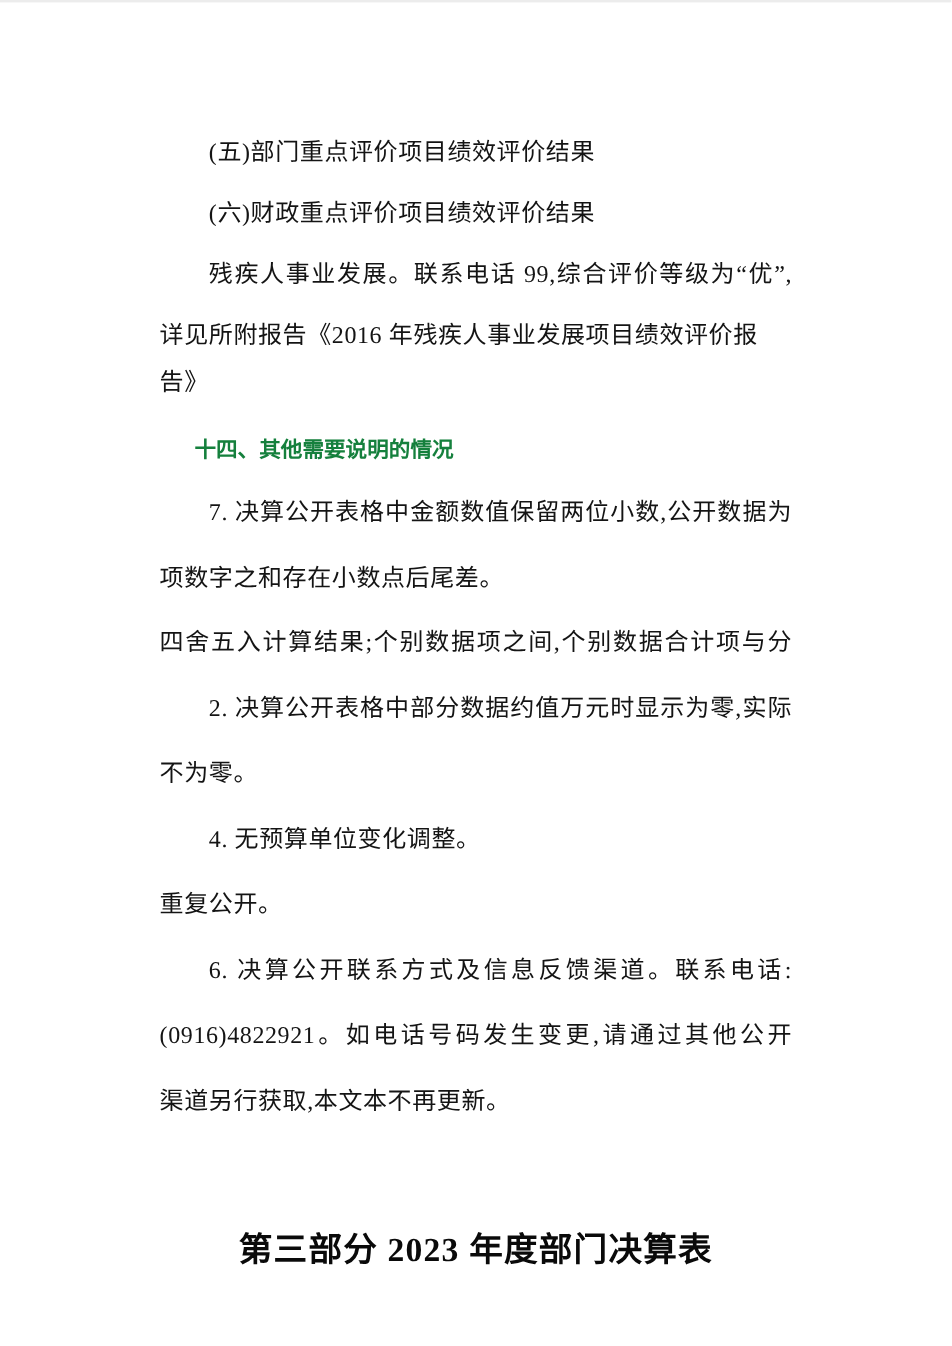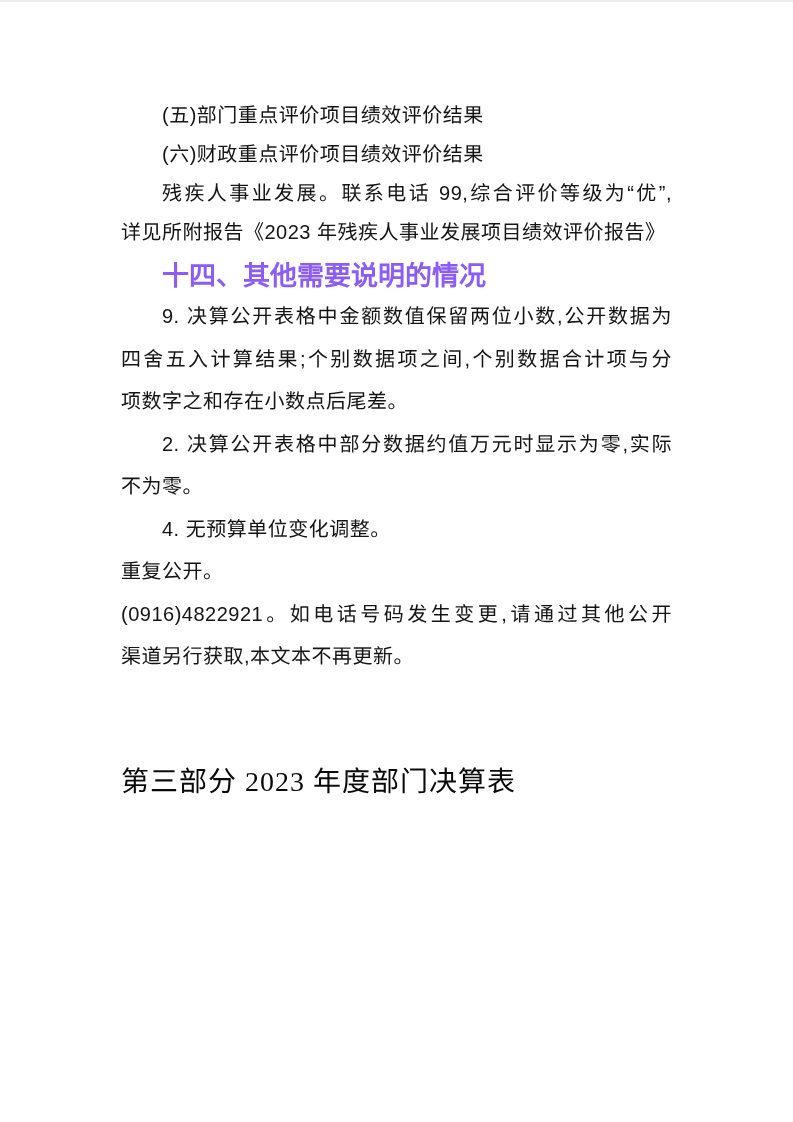--- a/index.html
+++ b/index.html
@@ -14,81 +14,83 @@
     background: #ffffff;
     box-sizing: border-box;
     border-top: 2px solid #ececec;
     overflow: hidden;
     color: #141414;
   }
   .content {
     padding: 94px 121px 0 121px;
   }
   .line {
-    margin: 0;
-    font-family: Liberation Sans, sans-serif;
+    margin: 12px;
+    font-family: Liberation Serif, serif;
     font-size: 20px;
     color: #141414;
     letter-spacing: 0.5px;
   }
   .secA { line-height: 39px; }
   .secC { line-height: 42.5px; height: 42.5px; }
   .indent { text-indent: 41px; }
   .just {
     text-align: justify;
     text-align-last: justify;
   }
   .heading {
     margin: 0;
     height: 38px;
     padding-top: 5px;
     line-height: 38px;
     text-indent: 41px;
     font-family: "Liberation Sans", "DejaVu Sans", sans-serif;
     font-weight: 700;
-    font-size: 27px;
-    color: #8b5cf6;
+    font-size: 18px;
+    color: #15803d;
   }
   .part-title {
     margin: 84px 0 0 0;
+    text-align: center;
     font-family: "Liberation Serif", "DejaVu Serif", serif;
-    font-weight: 400;
+    font-weight: 700;
     font-size: 28px;
     letter-spacing: 1px;
     color: #0a0a0a;
     line-height: 40px;
   }
 </style>
 </head>
 <body>
 
 <div class="page">
   <div class="content">
 
     <p class="line secA indent">(五)部门重点评价项目绩效评价结果</p>
 
 
     <p class="line secA indent">(六)财政重点评价项目绩效评价结果</p>
 
     <p class="line secA indent just">残疾人事业发展。联系电话 99,综合评价等级为“优”,</p>
-    <p class="line secA">详见所附报告《2023 年残疾人事业发展项目绩效评价报告》</p>
+    <p class="line secA">详见所附报告《2016 年残疾人事业发展项目绩效评价报告》</p>
 
     <h2 class="heading">十四、其他需要说明的情况</h2>
 
-    <p class="line secC indent just">9. 决算公开表格中金额数值保留两位小数,公开数据为</p>
+    <p class="line secC indent just">7. 决算公开表格中金额数值保留两位小数,公开数据为</p>
+    <p class="line secC">项数字之和存在小数点后尾差。</p>
     <p class="line secC just">四舍五入计算结果;个别数据项之间,个别数据合计项与分</p>
-    <p class="line secC">项数字之和存在小数点后尾差。</p>
 
     <p class="line secC indent just">2. 决算公开表格中部分数据约值万元时显示为零,实际</p>
     <p class="line secC">不为零。</p>
 
 
     <p class="line secC indent">4. 无预算单位变化调整。</p>
 
     <p class="line secC">重复公开。</p>
 
+    <p class="line secC indent just">6. 决算公开联系方式及信息反馈渠道。联系电话:</p>
     <p class="line secC just">(0916)4822921。如电话号码发生变更,请通过其他公开</p>
     <p class="line secC">渠道另行获取,本文本不再更新。</p>
 
     <h1 class="part-title">第三部分  2023 年度部门决算表</h1>
 
   </div>
 </div>
 
 </body></html>

